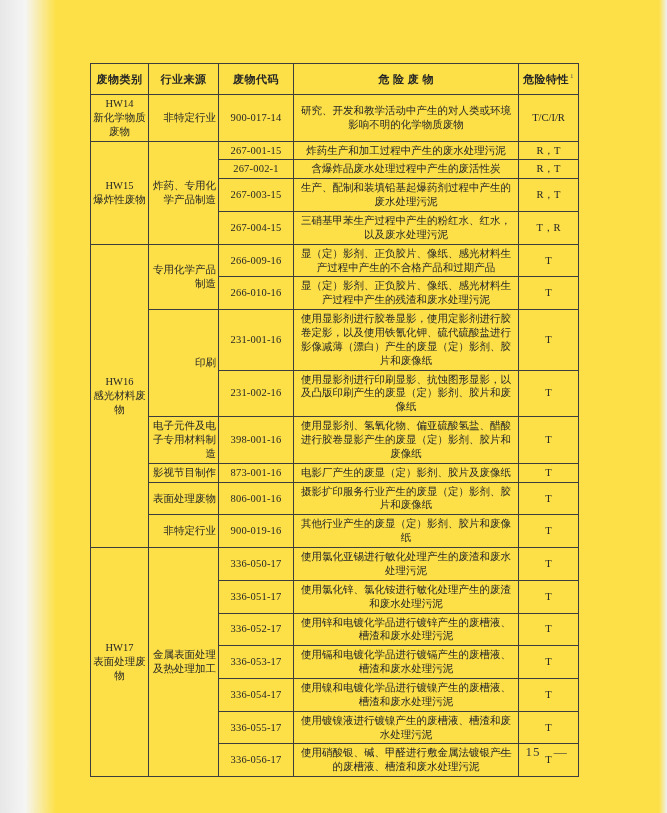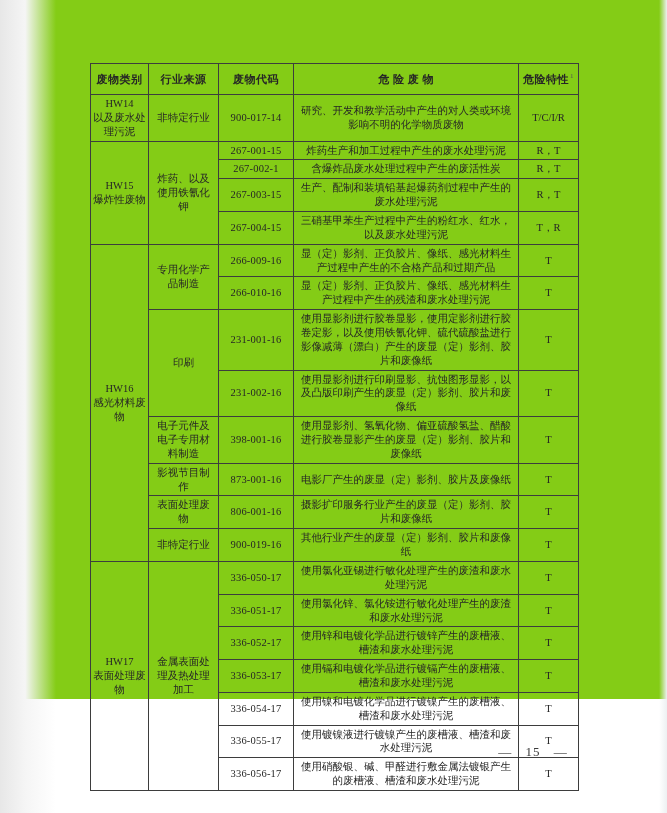--- a/index.html
+++ b/index.html
@@ -7,22 +7,22 @@
     padding: 0;
     width: 667px;
     height: 813px;
     background: #ffffff;
     overflow: hidden;
     font-family: "Liberation Serif", "DejaVu Serif", serif;
   }
   .page {
     position: relative;
     width: 667px;
-    height: 699px;
-    background: #84cc16;
+    height: 813px;
+    background: #fde047;
   }
   .edge-left {
     position: absolute;
     left: 0; top: 0;
     width: 56px; height: 813px;
     background: linear-gradient(to right, #e7e7e7 0%, #f5f5f5 45%, rgba(255,255,255,0) 100%);
     pointer-events: none;
   }
   .edge-right {
     position: absolute;
@@ -61,21 +61,21 @@
     font-weight: normal;
     color: #555;
     vertical-align: top;
     margin-left: 1px;
   }
   td.cell-desc {
     text-align: center;
     padding: 2px 5px 2px 5px;
   }
   td.cell-category { padding: 2px 1px; }
-  td.cell-industry { padding: 2px 8px; }
+  td.cell-industry { padding: 2px 2px; text-align: right; }
   td.cell-code { letter-spacing: 0.2px; margin-left: 8px; }
   .page-number {
     position: absolute;
     left: 488px;
     top: 716px;
     width: 90px;
     text-align: center;
     font-size: 13px;
     color: #3a3a3a;
     word-spacing: 9px;
@@ -104,33 +104,33 @@
         <th>行业来源</th>
         <th>废物代码</th>
         <th>危 险 废 物</th>
         <th><span>危险特性</span><sup>1</sup></th>
       </tr>
     </thead>
     <tbody id="table-body">
         <tr>
           <td class="cell-category" rowspan="1">
             <div>HW14</div>
-            <div>以及废水处理污泥</div>
+            <div>新化学物质废物</div>
           </td>
           <td class="cell-industry" rowspan="1">非特定行业</td>
           <td class="cell-code">900-017-14</td>
           <td class="cell-desc">研究、开发和教学活动中产生的对人类或环境影响不明的化学物质废物</td>
           <td class="cell-hazard">T/C/I/R</td>
         </tr>
         <tr>
           <td class="cell-category" rowspan="4">
             <div>HW15</div>
             <div>爆炸性废物</div>
           </td>
-          <td class="cell-industry" rowspan="4">炸药、以及使用铁氰化钾</td>
+          <td class="cell-industry" rowspan="4">炸药、专用化学产品制造</td>
           <td class="cell-code">267-001-15</td>
           <td class="cell-desc">炸药生产和加工过程中产生的废水处理污泥</td>
           <td class="cell-hazard">R，T</td>
         </tr>
         <tr>
           <td class="cell-code">267-002-1</td>
           <td class="cell-desc">含爆炸品废水处理过程中产生的废活性炭</td>
           <td class="cell-hazard">R，T</td>
         </tr>
         <tr>

